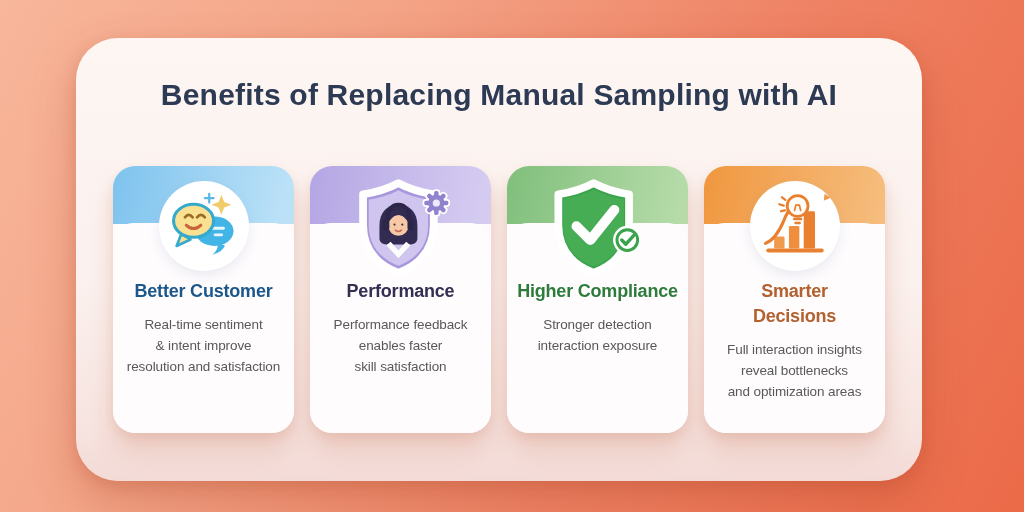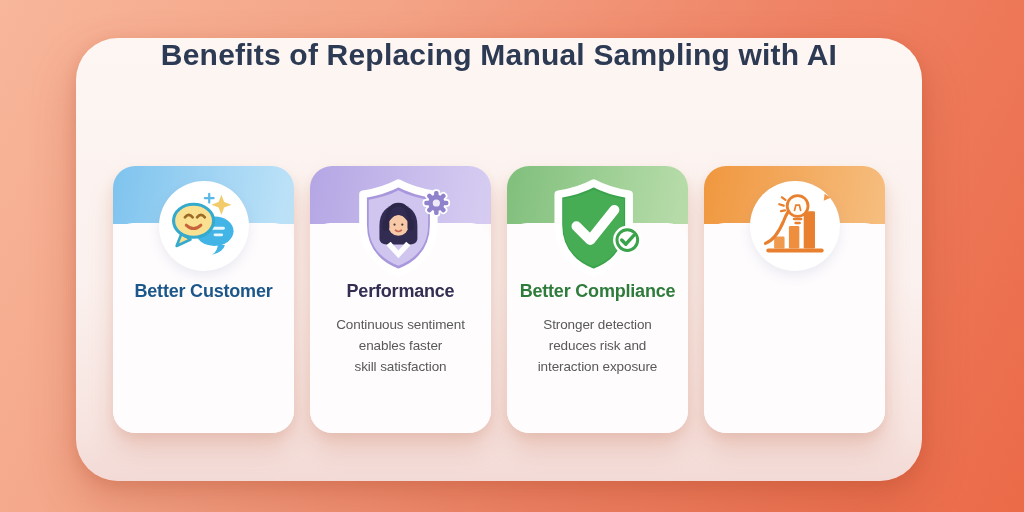--- a/index.html
+++ b/index.html
@@ -11,21 +11,21 @@
     background: linear-gradient(118deg, #F8B69A 0%, #F4A487 30%, #EF8365 62%, #EB6A48 100%);
   }
   .panel {
     position: absolute; left: 76px; top: 38px;
     width: 846px; height: 443px;
     border-radius: 42px;
     background: linear-gradient(180deg, #FDF6F3 0%, #FBF1EE 55%, #F7E4E0 88%, #F3DAD6 100%);
     box-shadow: 0 20px 45px rgba(170, 65, 35, 0.30), 0 4px 14px rgba(170, 65, 35, 0.18);
   }
   .page-title {
-    margin: 0; 
+    margin: 0; padding-top: 40px;
     text-align: center;
     font-size: 30px; font-weight: bold;
     color: #2D3A53; letter-spacing: 0.2px;
   }
   .cards {
     position: absolute; left: 0; right: 0; top: 128px;
     display: flex; justify-content: center; gap: 16px;
   }
   .card {
     position: relative;
@@ -92,20 +92,25 @@
           <ellipse cx="34" cy="40" rx="23" ry="19" fill="#FAE191" stroke="#35AACD" stroke-width="3.6"></ellipse>
           <path d="M24 36 q4.5 -5.5 9 0" stroke="#9A6A26" stroke-width="3" fill="none" stroke-linecap="round"></path>
           <path d="M38 36 q4.5 -5.5 9 0" stroke="#9A6A26" stroke-width="3" fill="none" stroke-linecap="round"></path>
           <path d="M25.5 45 q8.5 8 17 0" stroke="#C8643C" stroke-width="3.3" fill="none" stroke-linecap="round"></path>
         </svg>
       </div>
       <div class="card-content">
         <h2 class="card-title">
           <span>Better Customer</span>
         </h2>
+        <p class="card-text">
+          <span>Real-time sentiment</span>
+          <span>&amp; intent improve</span>
+          <span>resolution and satisfaction</span>
+        </p>
       </div>
     </div>
 
     <div class="card" style="--h1: #B4A6E4; --h2: #D7CEF2; --tc: #332E52;">
       <div class="card-header"></div>
       <div class="card-bodybg"></div>
       <div class="icon-wrap icon-shield">
         <svg width="100" height="104" viewBox="0 0 116 120">
           <defs>
             <clipPath id="shieldClip2">
@@ -136,21 +141,21 @@
             <circle r="9.5" fill="#9182CC"></circle>
             <circle r="4.2" fill="#EFEAF9"></circle>
           </g>
         </svg>
       </div>
       <div class="card-content">
         <h2 class="card-title">
           <span>Performance</span>
         </h2>
         <p class="card-text">
-          <span>Continuous sentiment</span>
+          <span>Performance feedback</span>
           <span>enables faster</span>
           <span>skill satisfaction</span>
         </p>
       </div>
     </div>
 
     <div class="card" style="--h1: #80BF7C; --h2: #B9DDAB; --tc: #2E7C3C;">
       <div class="card-header"></div>
       <div class="card-bodybg"></div>
       <div class="icon-wrap icon-shield">
@@ -160,25 +165,24 @@
           <path d="M33 58 L49 74 L77 39" stroke="#FFFFFF" stroke-width="11.5" fill="none" stroke-linecap="round" stroke-linejoin="round"></path>
           <g>
             <circle cx="92" cy="74" r="16.5" fill="#FFFFFF"></circle>
             <circle cx="92" cy="74" r="12" fill="#FFFFFF" stroke="#3BA34B" stroke-width="3.4"></circle>
             <path d="M85.5 74 l4.8 4.8 l9 -10" stroke="#3BA34B" stroke-width="4" fill="none" stroke-linecap="round" stroke-linejoin="round"></path>
           </g>
         </svg>
       </div>
       <div class="card-content">
         <h2 class="card-title">
-          <span>Better Compliance</span>
+          <span>Higher Compliance</span>
         </h2>
         <p class="card-text">
           <span>Stronger detection</span>
-          <span>reduces risk and</span>
           <span>interaction exposure</span>
         </p>
       </div>
     </div>
 
     <div class="card" style="--h1: #F0973F; --h2: #F6BE7F; --tc: #B2612F;">
       <div class="card-header"></div>
       <div class="card-bodybg"></div>
       <div class="icon-wrap icon-circle">
         <svg width="80" height="80" viewBox="0 0 92 92">
@@ -188,16 +192,27 @@
           <rect x="56" y="29" width="13" height="43" rx="1.5" fill="#E8802F"></rect>
           <rect x="13" y="72" width="66" height="4.6" rx="2.3" fill="#E8802F"></rect>
           <path d="M12 66 C22 62 28 52 33 40 C36 32 39 27 44 23" stroke="#E8802F" stroke-width="3.6" fill="none" stroke-linecap="round"></path>
           <circle cx="49" cy="23" r="12" fill="#FFFDF8" stroke="#E8802F" stroke-width="3.2"></circle>
           <path d="M45.5 28 l1.5 -6 h4 l1.5 6" stroke="#E8802F" stroke-width="2" fill="none" stroke-linecap="round"></path>
           <rect x="43.5" y="36.5" width="11" height="3" rx="1.5" fill="#E8802F"></rect>
           <rect x="45.2" y="41" width="7.6" height="3" rx="1.5" fill="#E8802F"></rect>
           <path d="M31 13 l4 3 M28 21 l5 1.5 M30 29 l4.5 -1" stroke="#E8802F" stroke-width="2.6" stroke-linecap="round" fill="none"></path>
         </svg>
       </div>
+      <div class="card-content">
+        <h2 class="card-title">
+          <span>Smarter</span>
+          <span>Decisions</span>
+        </h2>
+        <p class="card-text">
+          <span>Full interaction insights</span>
+          <span>reveal bottlenecks</span>
+          <span>and optimization areas</span>
+        </p>
+      </div>
     </div>
 
   </div>
 </div>
 
 </body></html>

